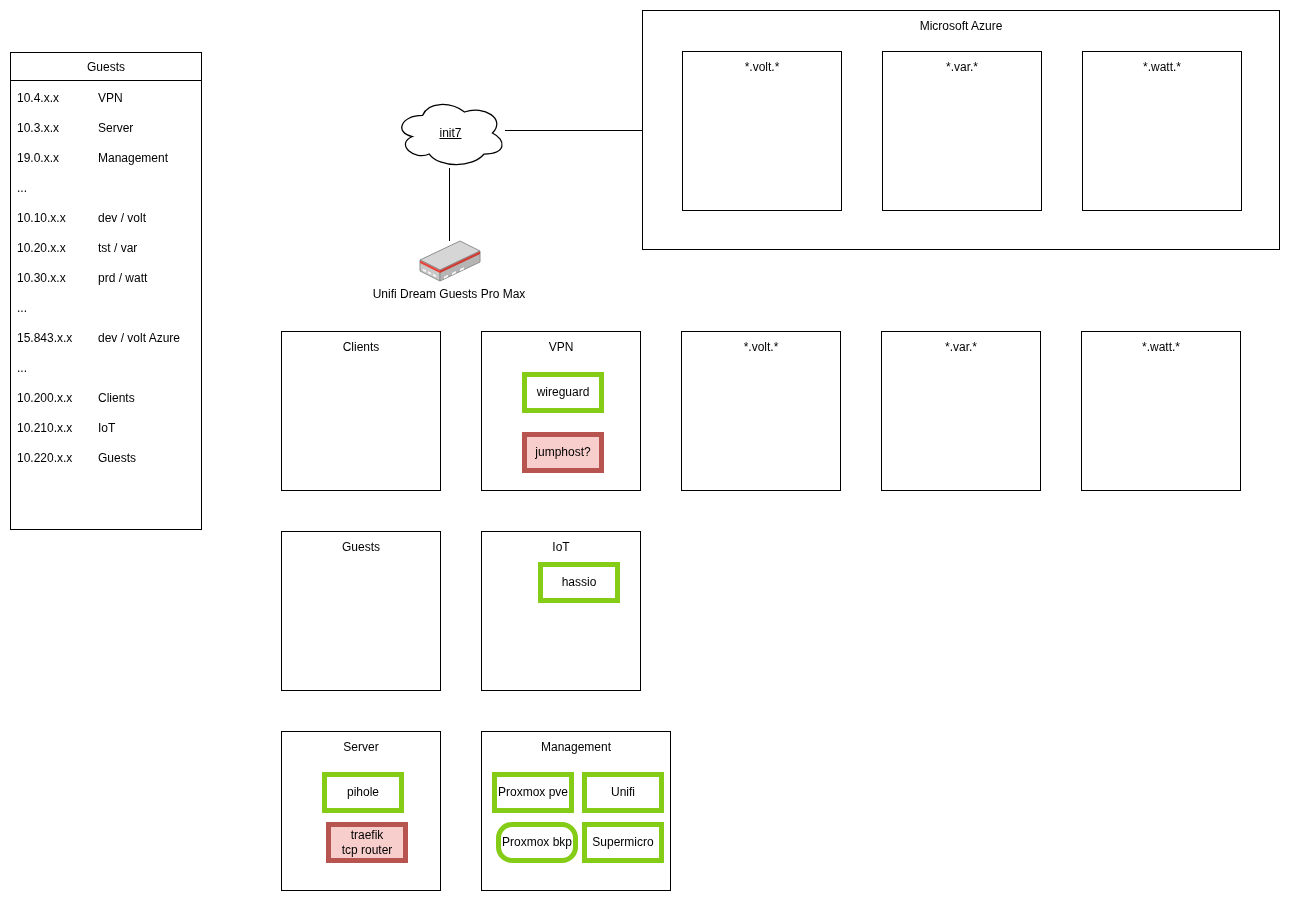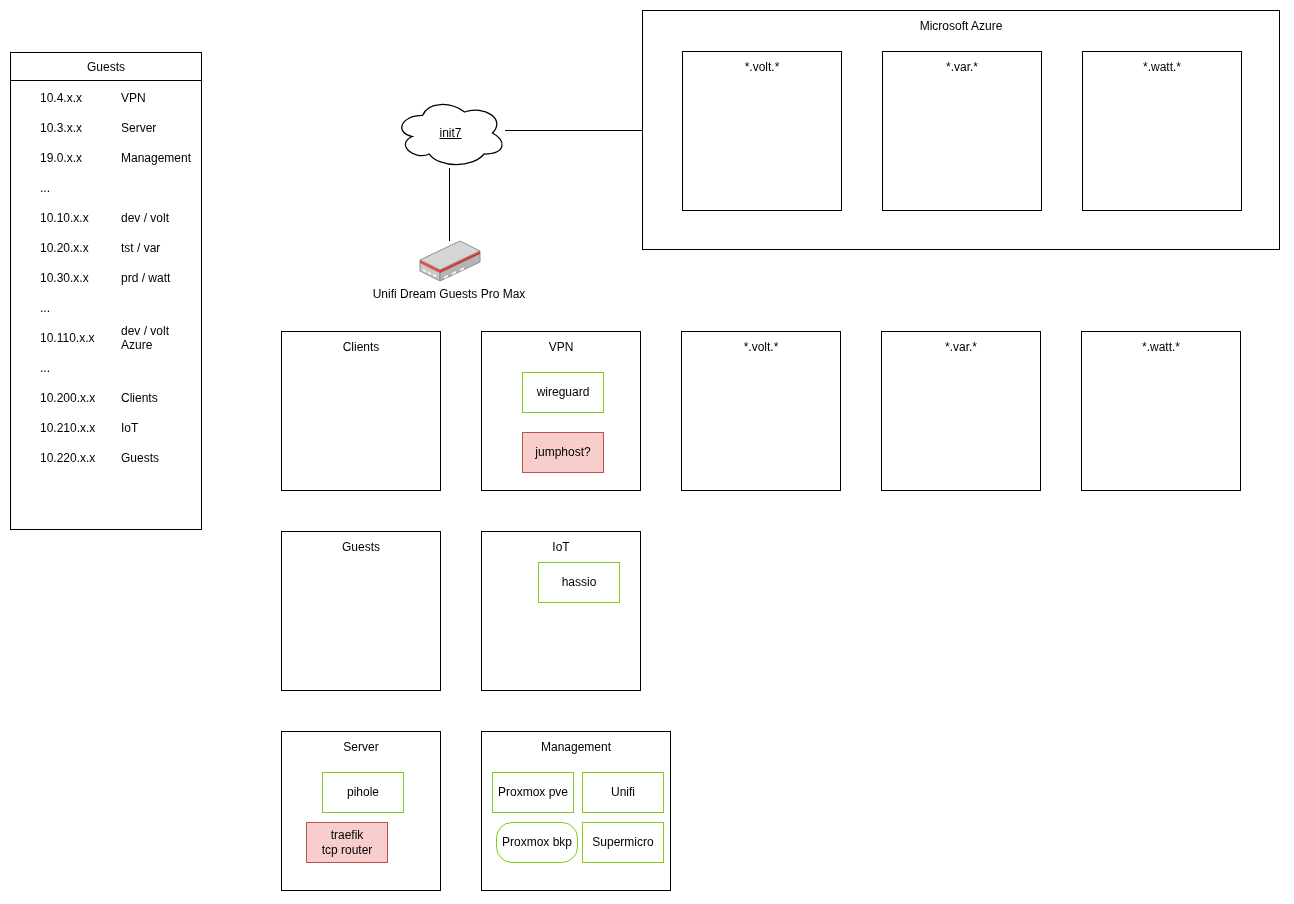--- a/index.html
+++ b/index.html
@@ -22,41 +22,41 @@
     left: 10px; top: 52px;
     width: 192px; height: 478px;
     border: 1px solid #000;
     background: #fff;
   }
   .netze-header {
     height: 28px;
     border-bottom: 1px solid #000;
     display: flex; align-items: center; justify-content: center;
   }
-  .netze-rows { padding-top: 2px; margin-left: 23px; }
+  .netze-rows { padding-top: 2px; }
   .nrow { position: relative; height: 30px; }
   .ncidr { position: absolute; left: 6px; top: 50%; transform: translateY(-50%); }
   .nlbl  { position: absolute; left: 87px; top: 50%; transform: translateY(-50%); }
   
   .gbox {
     position: absolute;
     background: #fff;
     border: 1px solid #000;
   }
   .gtitle {
     padding-top: 8px;
     text-align: center;
     width: 100%;
   }
   
   .node {
     position: absolute;
     width: 82px; height: 41px;
     background: #fff;
-    border: 1px solid #84cc16;
+    border: 5px solid #84cc16;
     display: flex; align-items: center; justify-content: center;
     text-align: center;
     white-space: pre-line;
     line-height: 1.25;
   }
   .node.pink {
     background: #f8cecc;
     border-color: #b85450;
   }
   
@@ -113,21 +113,21 @@
         </div>
       <div class="nrow">
           <span class="ncidr">10.30.x.x</span>
           <span class="nlbl">prd / watt</span>
         </div>
       <div class="nrow">
           <span class="ncidr">...</span>
           <span class="nlbl"></span>
         </div>
       <div class="nrow">
-          <span class="ncidr">10.110.x.x</span>
+          <span class="ncidr">15.843.x.x</span>
           <span class="nlbl">dev / volt Azure</span>
         </div>
       <div class="nrow">
           <span class="ncidr">...</span>
           <span class="nlbl"></span>
         </div>
       <div class="nrow">
           <span class="ncidr">10.200.x.x</span>
           <span class="nlbl">Clients</span>
         </div>
@@ -207,21 +207,21 @@
   </div>
 
   <div class="gbox" style="left:481px; top:531px; width:160px; height:160px;">
     <div class="gtitle">IoT</div>
     <div class="node" style="left:56px; top:30px;">hassio</div>
   </div>
 
   <div class="gbox" style="left:281px; top:731px; width:160px; height:160px;">
     <div class="gtitle">Server</div>
     <div class="node" style="left:40px; top:40px;">pihole</div>
-    <div class="node pink" style="left:24px; top:90px;">traefik
+    <div class="node pink" style="left:44px; top:90px;">traefik
 tcp router</div>
   </div>
 
   <div class="gbox" style="left:481px; top:731px; width:190px; height:160px;">
     <div class="gtitle">Management</div>
     <div class="node" style="left:10px; top:40px;">Proxmox pve</div>
     <div class="node" style="left:100px; top:40px;">Unifi</div>
     <div class="node" style="left:14px; top:90px;border-radius:16px;">Proxmox bkp</div>
     <div class="node" style="left:100px; top:90px;">Supermicro</div>
   </div>

